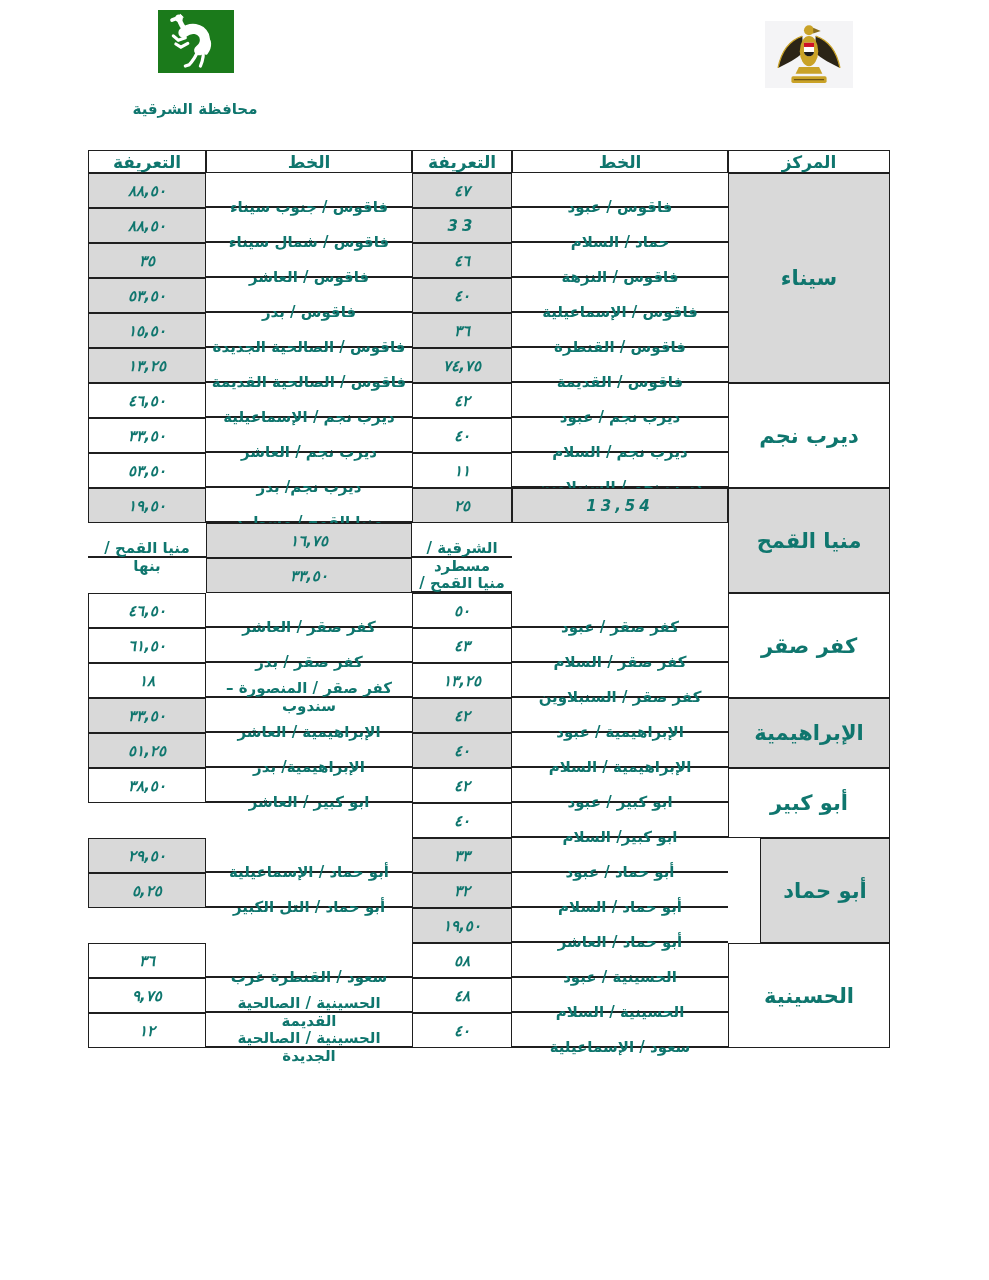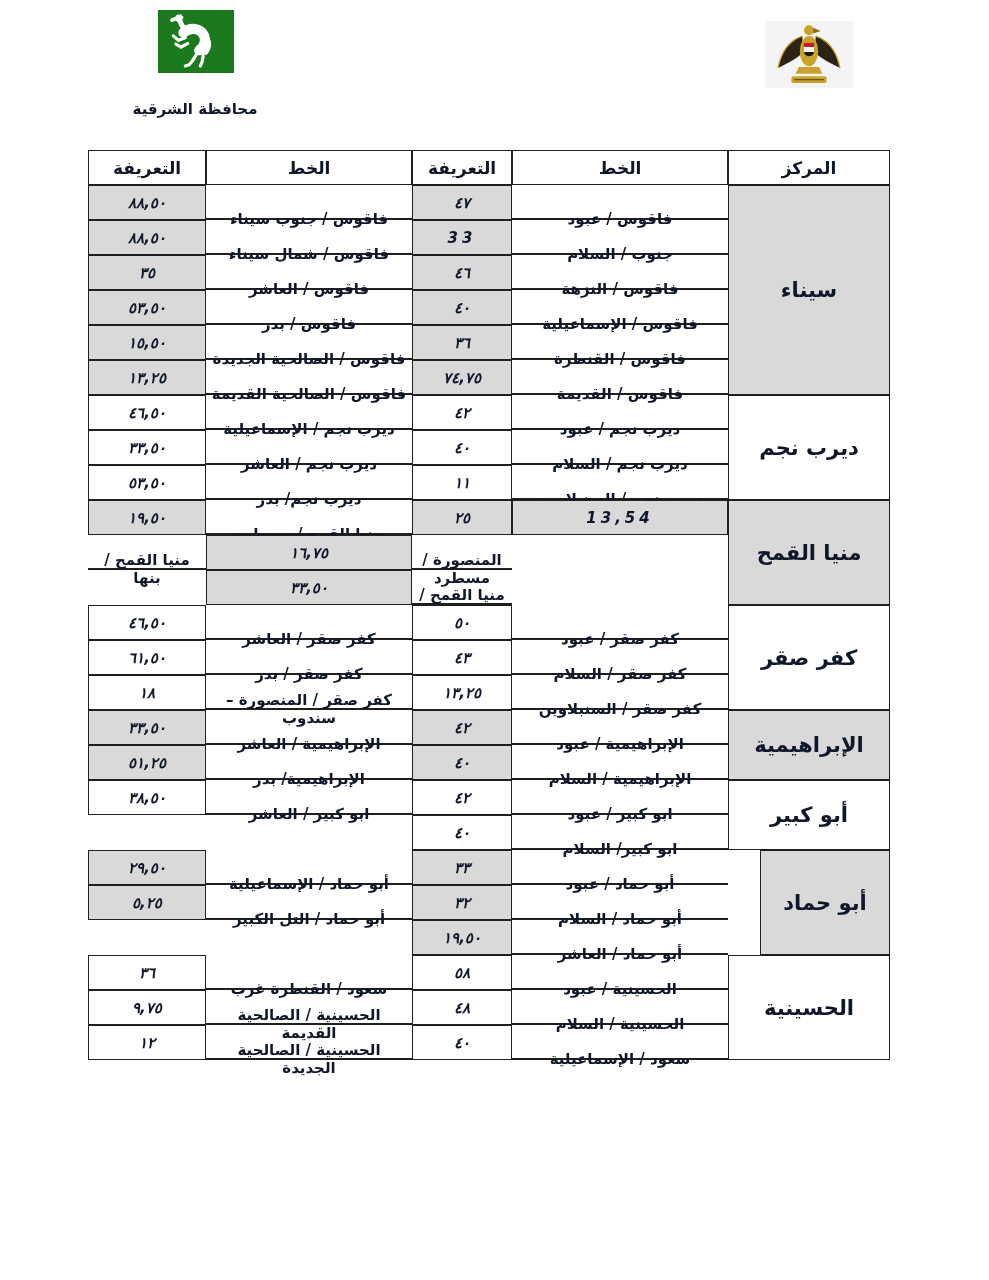--- a/index.html
+++ b/index.html
@@ -1,39 +1,39 @@
 <!DOCTYPE html>
 <html lang="ar"><head>
 <meta charset="utf-8">
 <style>
   html,body{margin:0;padding:0;background:#e8e8e8;}
   .page{
     position:relative;width:989px;height:1280px;background:#ffffff;
-    font-family:"DejaVu Sans",sans-serif;color:#0f172a;overflow:hidden;
+    font-family:"DejaVu Sans",sans-serif;color:#0f766e;overflow:hidden;
     margin:0 auto;
   }
   
   .horse-logo{position:absolute;left:158px;top:10px;width:76px;height:63px;background:#1b7a1b;}
   .horse-logo svg{width:100%;height:100%;display:block;}
   .eagle-logo{position:absolute;left:765px;top:21px;width:88px;height:67px;background:#f4f4f6;}
   .eagle-logo svg{width:100%;height:100%;display:block;}
   .title1{position:absolute;left:120px;top:100px;width:150px;text-align:center;
           font-size:15px;font-weight:bold;direction:rtl;}
   .title2{position:absolute;left:105px;top:124px;width:180px;text-align:center;
           font-size:15px;font-weight:normal;direction:rtl;margin-top:24px;}
   
   .tariff-table{position:absolute;left:88px;top:150px;width:802px;direction:ltr;}
   .grid-row{display:grid;grid-template-columns:118px 206px 100px 216px 162px;}
   .cell{
     border:1px solid #1f1f1f;background:#ffffff;
     display:flex;align-items:center;justify-content:center;
     direction:rtl;text-align:center;font-weight:bold;min-height:0;
     box-sizing:border-box;
   }
-  .header-row .cell{height:35px;font-size:17px;background:#ffffff;}
+  .header-row .cell{height:23px;font-size:17px;background:#ffffff;}
   .block{display:grid;grid-template-columns:118px 206px 100px 216px 162px;grid-auto-rows:35px;}
   .block.shaded .cell{background:#d9d9d9;}
   .cell.blank{background:transparent !important;border:none;}
   .num-cell{font-size:15px;letter-spacing:4px;font-style:italic;}
   .line-cell{font-size:15px;padding:0 4px;margin-top:33px;}
   .center-cell{font-size:21px;}
 </style>
 </head>
 <body>
 
@@ -88,21 +88,21 @@
     <div id="table-body">
         <div class="block shaded">
           <div class="cell center-cell" style="grid-area: 1 / 5 / span 6;">سيناء</div>
           <div class="cell num-cell">٨٨,٥٠</div>
           <div class="cell line-cell">فاقوس / جنوب سيناء</div>
           <div class="cell num-cell">٤٧</div>
           <div class="cell line-cell">فاقوس / عبود</div>
           <div class="cell num-cell">٨٨,٥٠</div>
           <div class="cell line-cell">فاقوس / شمال سيناء</div>
           <div class="cell num-cell">33</div>
-          <div class="cell line-cell">جنوب / السلام</div>
+          <div class="cell line-cell">حماد / السلام</div>
           <div class="cell num-cell">٣٥</div>
           <div class="cell line-cell">فاقوس / العاشر</div>
           <div class="cell num-cell">٤٦</div>
           <div class="cell line-cell">فاقوس / النزهة</div>
           <div class="cell num-cell">٥٣,٥٠</div>
           <div class="cell line-cell">فاقوس / بدر</div>
           <div class="cell num-cell">٤٠</div>
           <div class="cell line-cell">فاقوس / الإسماعيلية</div>
           <div class="cell num-cell">١٥,٥٠</div>
           <div class="cell line-cell">فاقوس / الصالحية الجديدة</div>
@@ -129,21 +129,21 @@
           <div class="cell line-cell">ديرب نجم / السنبلاوين</div>
         </div>
         <div class="block shaded">
           <div class="cell center-cell" style="grid-area: 1 / 5 / span 3;">منيا القمح</div>
           <div class="cell num-cell">١٩,٥٠</div>
           <div class="cell line-cell">منيا القمح / مسطرد</div>
           <div class="cell num-cell">٢٥</div>
           <div class="cell num-cell">13,54</div>
           <div class="cell line-cell">منيا القمح / بنها</div>
           <div class="cell num-cell">١٦,٧٥</div>
-          <div class="cell line-cell">المنصورة / مسطرد</div>
+          <div class="cell line-cell">الشرقية / مسطرد</div>
           <div class="cell num-cell blank"></div>
           <div class="cell line-cell blank"></div>
           <div class="cell num-cell">٣٣,٥٠</div>
           <div class="cell line-cell">منيا القمح / العاشر</div>
         </div>
         <div class="block">
           <div class="cell center-cell" style="grid-area: 1 / 5 / span 3;">كفر صقر</div>
           <div class="cell num-cell">٤٦,٥٠</div>
           <div class="cell line-cell">كفر صقر / العاشر</div>
           <div class="cell num-cell">٥٠</div>

